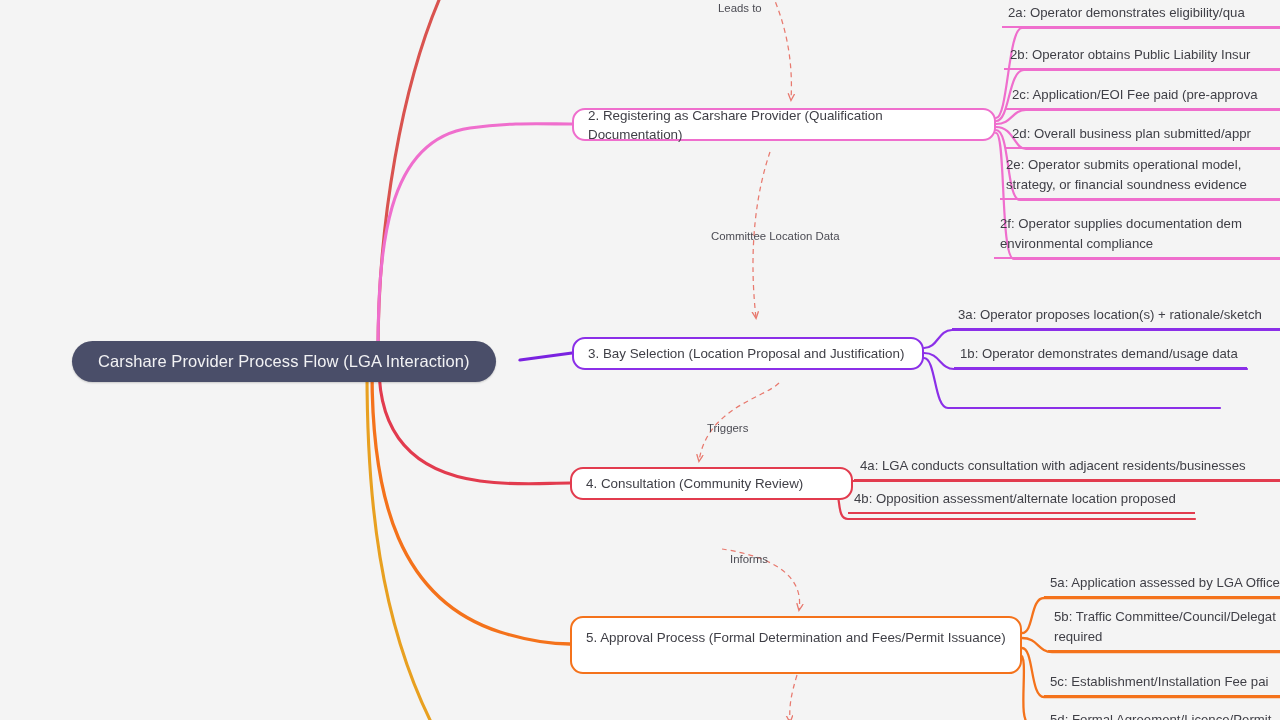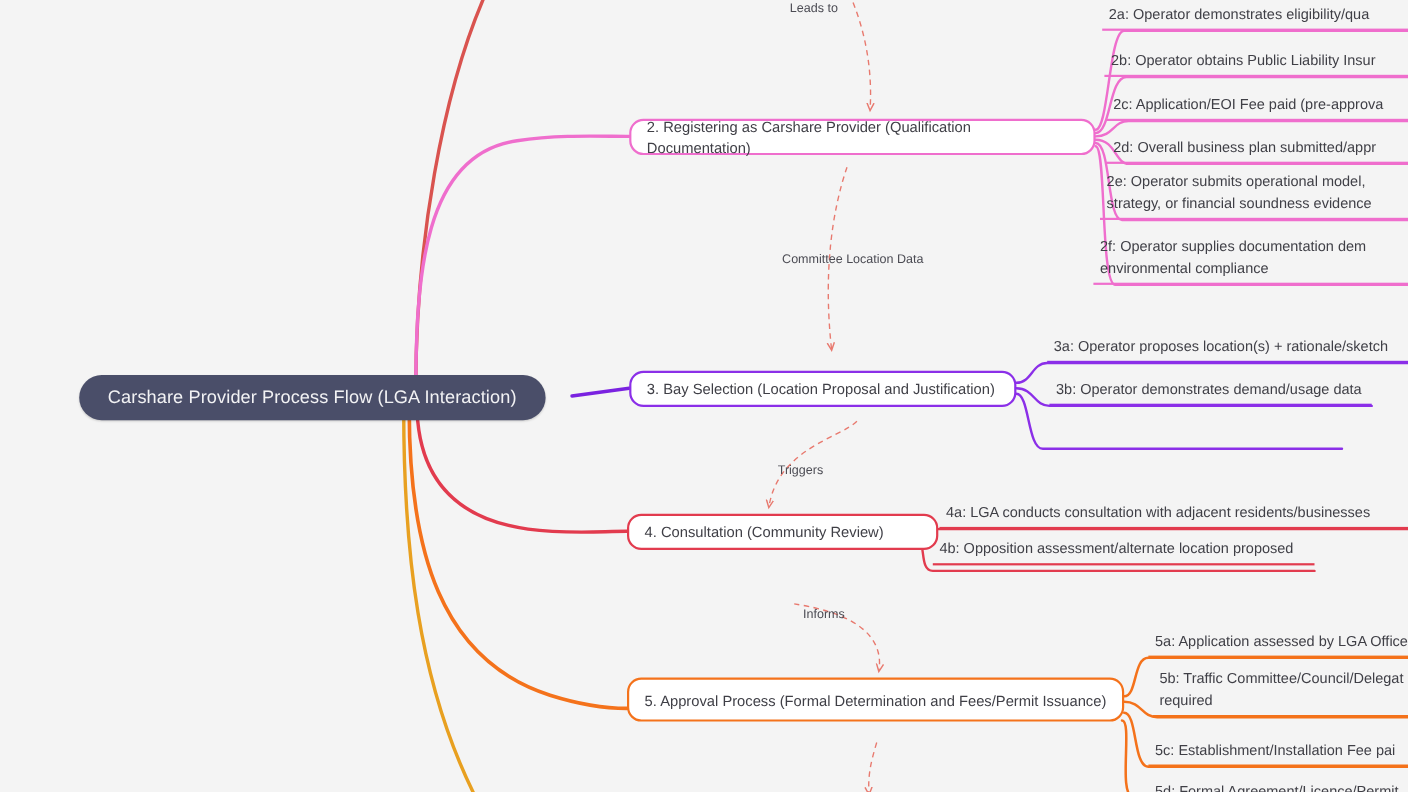--- a/index.html
+++ b/index.html
@@ -174,35 +174,35 @@
   </div>
 
   <div class="branch-node" style="left:572px; top:337px; width:352px; height:33px; border-color:#8b2fe8;">
     <span>3. Bay Selection (Location Proposal and Justification)</span>
   </div>
 
   <div class="leaf-node" style="left:952px; top:298px; width:328px; height:32px; border-bottom:2.2px solid #8b2fe8;">
     <span>3a: Operator proposes location(s) + rationale/sketch</span>
   </div>
   <div class="leaf-node" style="left:954px; top:337px; width:293px; height:32px; border-bottom:2.2px solid #8b2fe8;">
-    <span>3b: Operator demonstrates demand/usage data</span>
+    <span>1b: Operator demonstrates demand/usage data</span>
   </div>
 
   <div class="branch-node" style="left:570px; top:467px; width:283px; height:33px; border-color:#e23b4e;">
     <span>4. Consultation (Community Review)</span>
   </div>
 
   <div class="leaf-node" style="left:854px; top:449px; width:426px; height:32px; border-bottom:2.2px solid #e23b4e;">
     <span>4a: LGA conducts consultation with adjacent residents/businesses</span>
   </div>
   <div class="leaf-node" style="left:848px; top:482px; width:347px; height:32px; border-bottom:2.2px solid #e23b4e;align-items:flex-end;">
     <span>4b: Opposition assessment/alternate location proposed</span>
   </div>
 
-  <div class="branch-node" style="left:570px; top:616px; width:452px; height:40px; border-color:#f4721b; align-items:flex-start; padding-top:10px;">
+  <div class="branch-node" style="left:570px; top:616px; width:452px; height:58px; border-color:#f4721b; align-items:flex-start; padding-top:10px;">
     <span>5. Approval Process (Formal Determination and Fees/Permit Issuance)</span>
   </div>
 
   <div class="leaf-node" style="left:1044px; top:566px; width:258px; height:32px; border-bottom:2.2px solid #f4721b;">
     <span>5a: Application assessed by LGA Office</span>
   </div>
   <div class="leaf-node" style="left:1048px; top:609px; width:254px; height:43px; border-bottom:2.2px solid #f4721b;">
     <span>5b: Traffic Committee/Council/Delegat
 required</span>
   </div>

